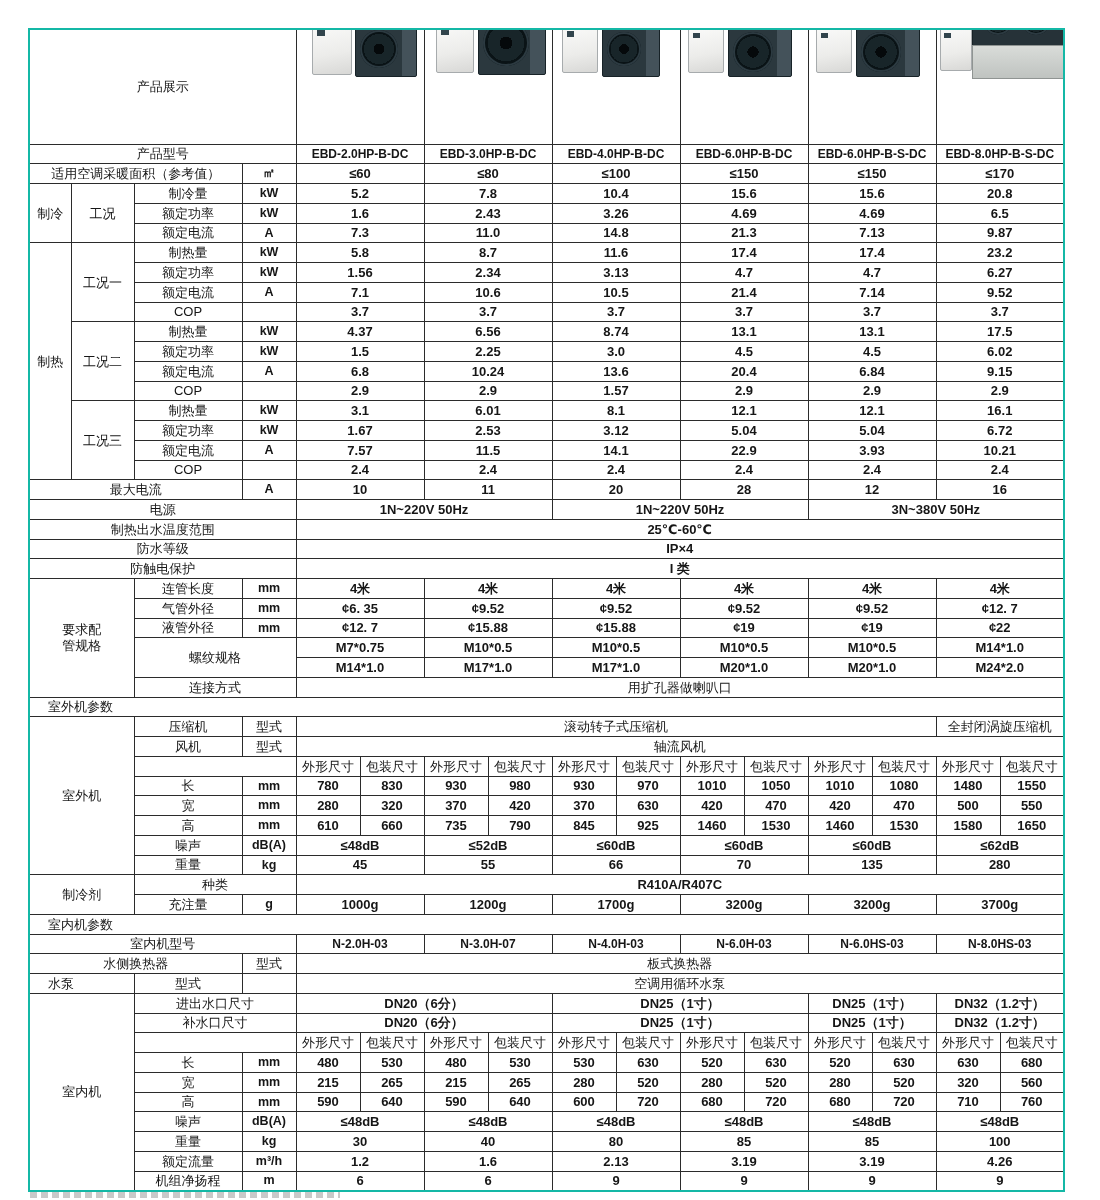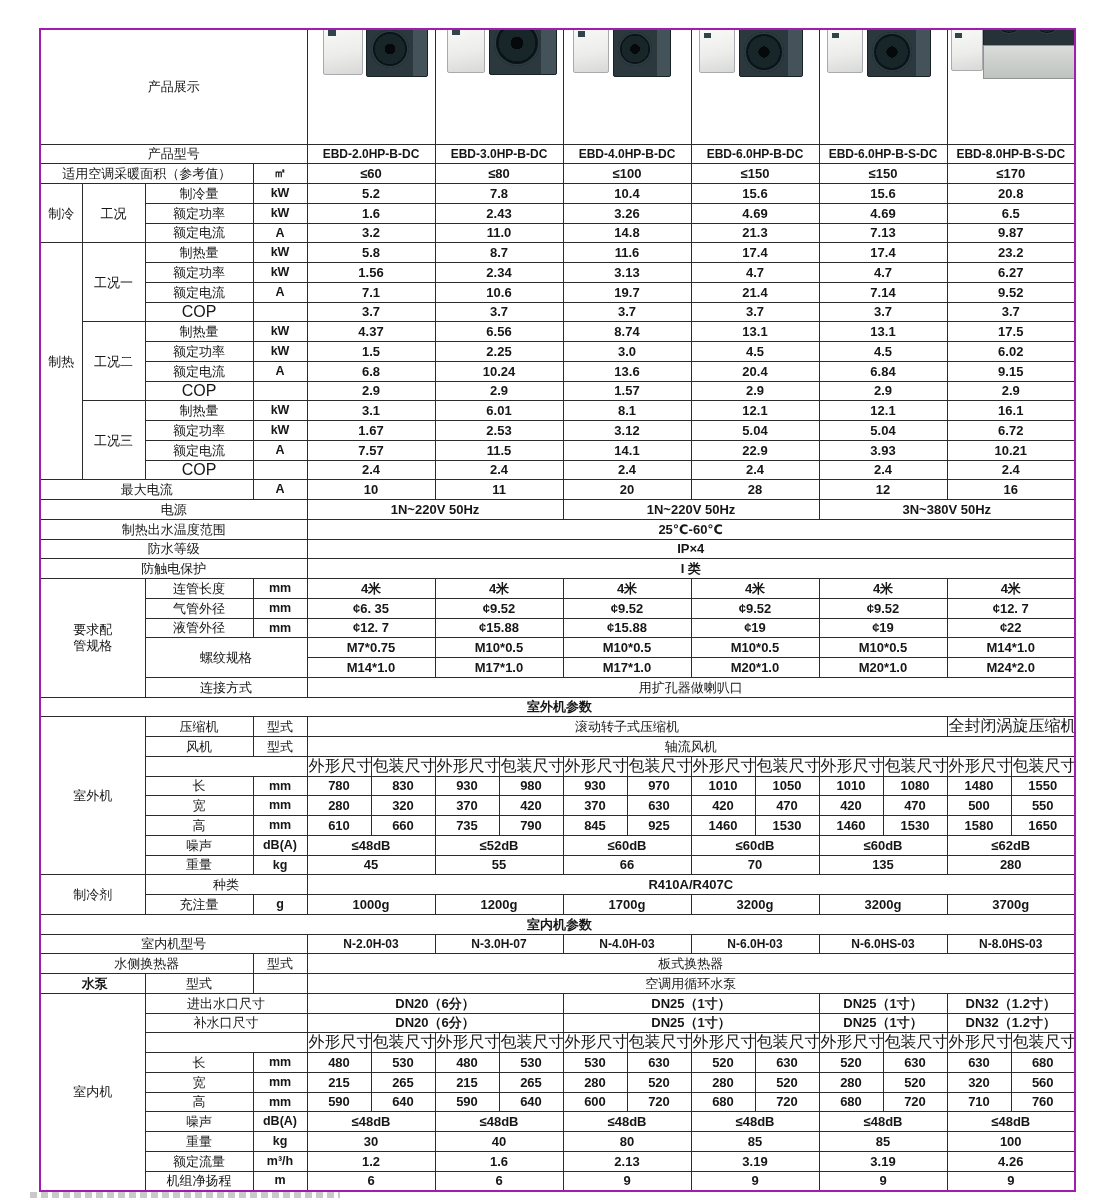--- a/index.html
+++ b/index.html
@@ -1,28 +1,28 @@
 <!DOCTYPE html>
 <html><head>
 <meta charset="utf-8">
 <style>
   html,body{margin:0;padding:0;}
   body{width:1100px;height:1200px;background:#ffffff;position:relative;
        font-family:"Liberation Sans","DejaVu Sans",sans-serif;color:#161616;}
-  table.spec{position:absolute;left:39px;top:28px;width:1035px;border-collapse:collapse;
-       table-layout:fixed;border:2px solid #a21caf;}
+  table.spec{position:absolute;left:28px;top:28px;width:1035px;border-collapse:collapse;
+       table-layout:fixed;border:2px solid #14b8a6;}
   td{border:1px solid #2b2b2b;padding:0 1px;text-align:center;vertical-align:middle;
      font-size:13px;line-height:1.02;overflow:hidden;white-space:nowrap;}
   tr{height:19.75px;}
   tr.img-row{height:115px;}
   .num{font-weight:bold;font-size:13px;}
   .unit{font-weight:bold;font-size:12.5px;}
   .model{font-weight:bold;font-size:12px;letter-spacing:0;}
-  .small{font-size:16px;}
-  .left{text-align:center;padding-left:5px;font-weight:bold;}
+  .small{font-size:13px;}
+  .left{text-align:left;padding-left:18px;}
   .wrap2{white-space:normal;display:inline-block;width:44px;line-height:1.25;}
   
   .pimg{position:relative;width:100%;height:100%;}
   .indoor{position:absolute;background:linear-gradient(170deg,#fbfbfa 0%,#ececea 60%,#d8d8d6 100%);
           border:1px solid #a7abad;border-radius:2px;}
   .indoor::before{content:"";position:absolute;left:12%;top:16%;width:22%;height:11%;background:#31444c;}
   .outdoor{position:absolute;background:linear-gradient(90deg,#2b383e 0 77%,#44525a 77% 100%);
            border:1px solid #172227;border-radius:2px;}
   .fan{position:absolute;border-radius:50%;
        background:radial-gradient(circle at 50% 50%, #05090b 0 20%, #182529 20% 56%, #0a1316 56% 100%);
@@ -148,21 +148,21 @@
   <td colspan="2" class="num">1.6</td>
   <td colspan="2" class="num">2.43</td>
   <td colspan="2" class="num">3.26</td>
   <td colspan="2" class="num">4.69</td>
   <td colspan="2" class="num">4.69</td>
   <td colspan="2" class="num">6.5</td>
 </tr>
 <tr>
   <td>额定电流</td>
   <td class="unit">A</td>
-  <td colspan="2" class="num">3.2</td>
+  <td colspan="2" class="num">7.3</td>
   <td colspan="2" class="num">11.0</td>
   <td colspan="2" class="num">14.8</td>
   <td colspan="2" class="num">21.3</td>
   <td colspan="2" class="num">7.13</td>
   <td colspan="2" class="num">9.87</td>
 </tr>
 
 <tr>
   <td rowspan="12">制热</td>
   <td rowspan="4">工况一</td>
@@ -183,21 +183,21 @@
   <td colspan="2" class="num">3.13</td>
   <td colspan="2" class="num">4.7</td>
   <td colspan="2" class="num">4.7</td>
   <td colspan="2" class="num">6.27</td>
 </tr>
 <tr>
   <td>额定电流</td>
   <td class="unit">A</td>
   <td colspan="2" class="num">7.1</td>
   <td colspan="2" class="num">10.6</td>
-  <td colspan="2" class="num">19.7</td>
+  <td colspan="2" class="num">10.5</td>
   <td colspan="2" class="num">21.4</td>
   <td colspan="2" class="num">7.14</td>
   <td colspan="2" class="num">9.52</td>
 </tr>
 <tr>
   <td class="small">COP</td>
   <td></td>
   <td colspan="2" class="num">3.7</td>
   <td colspan="2" class="num">3.7</td>
   <td colspan="2" class="num">3.7</td>

